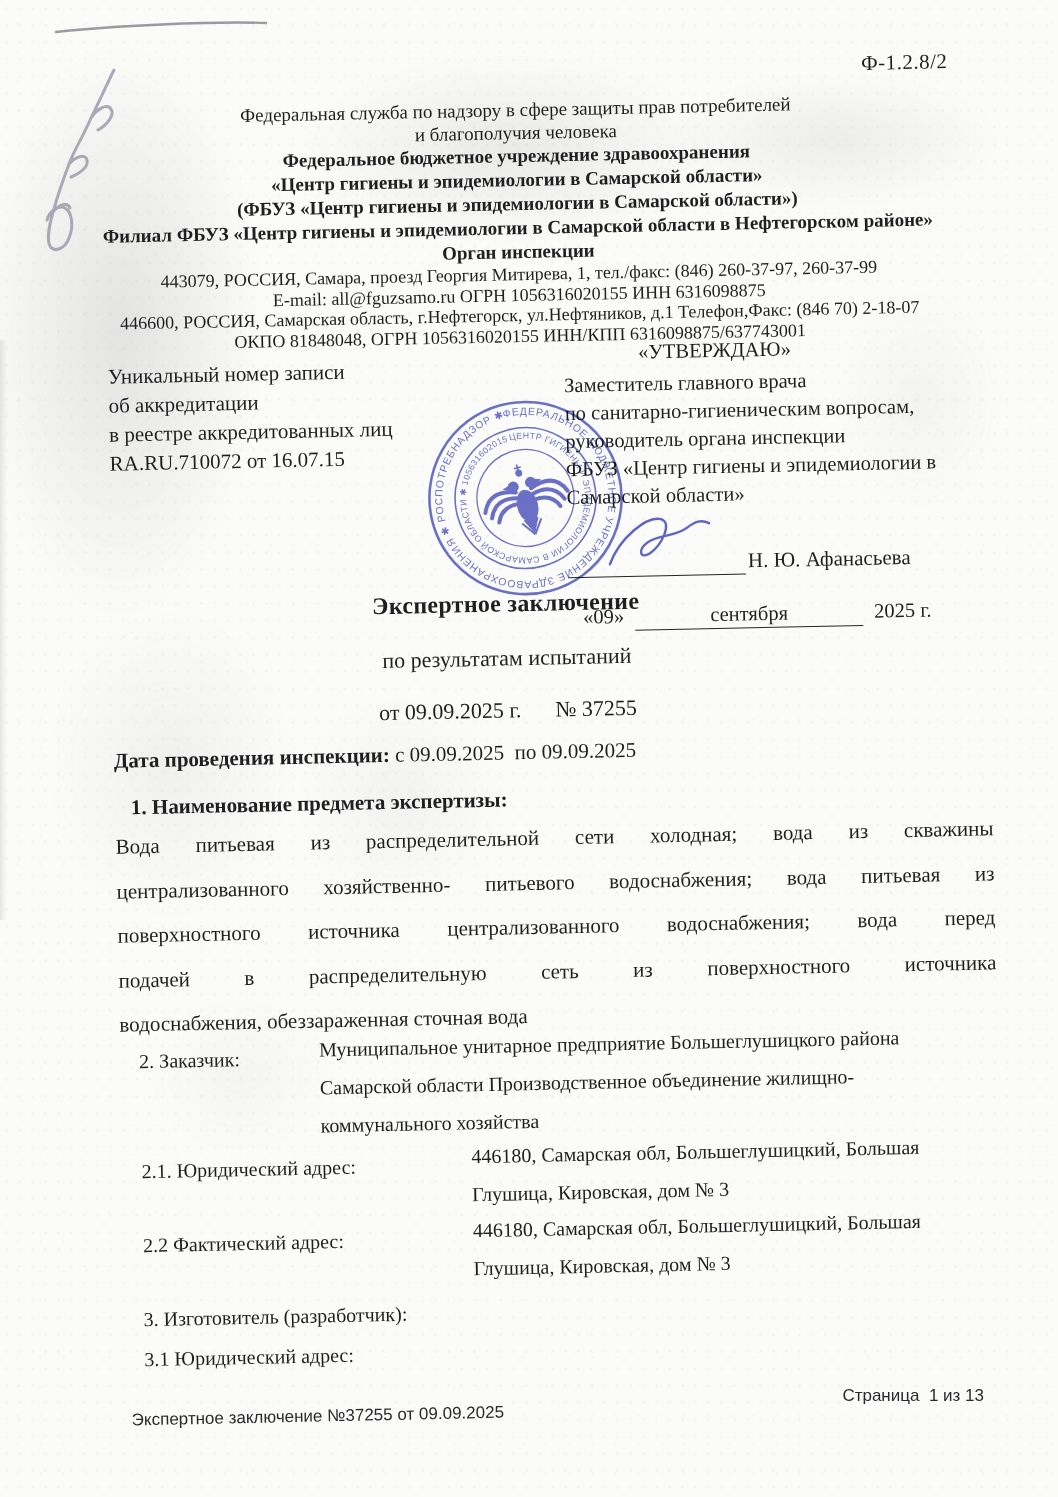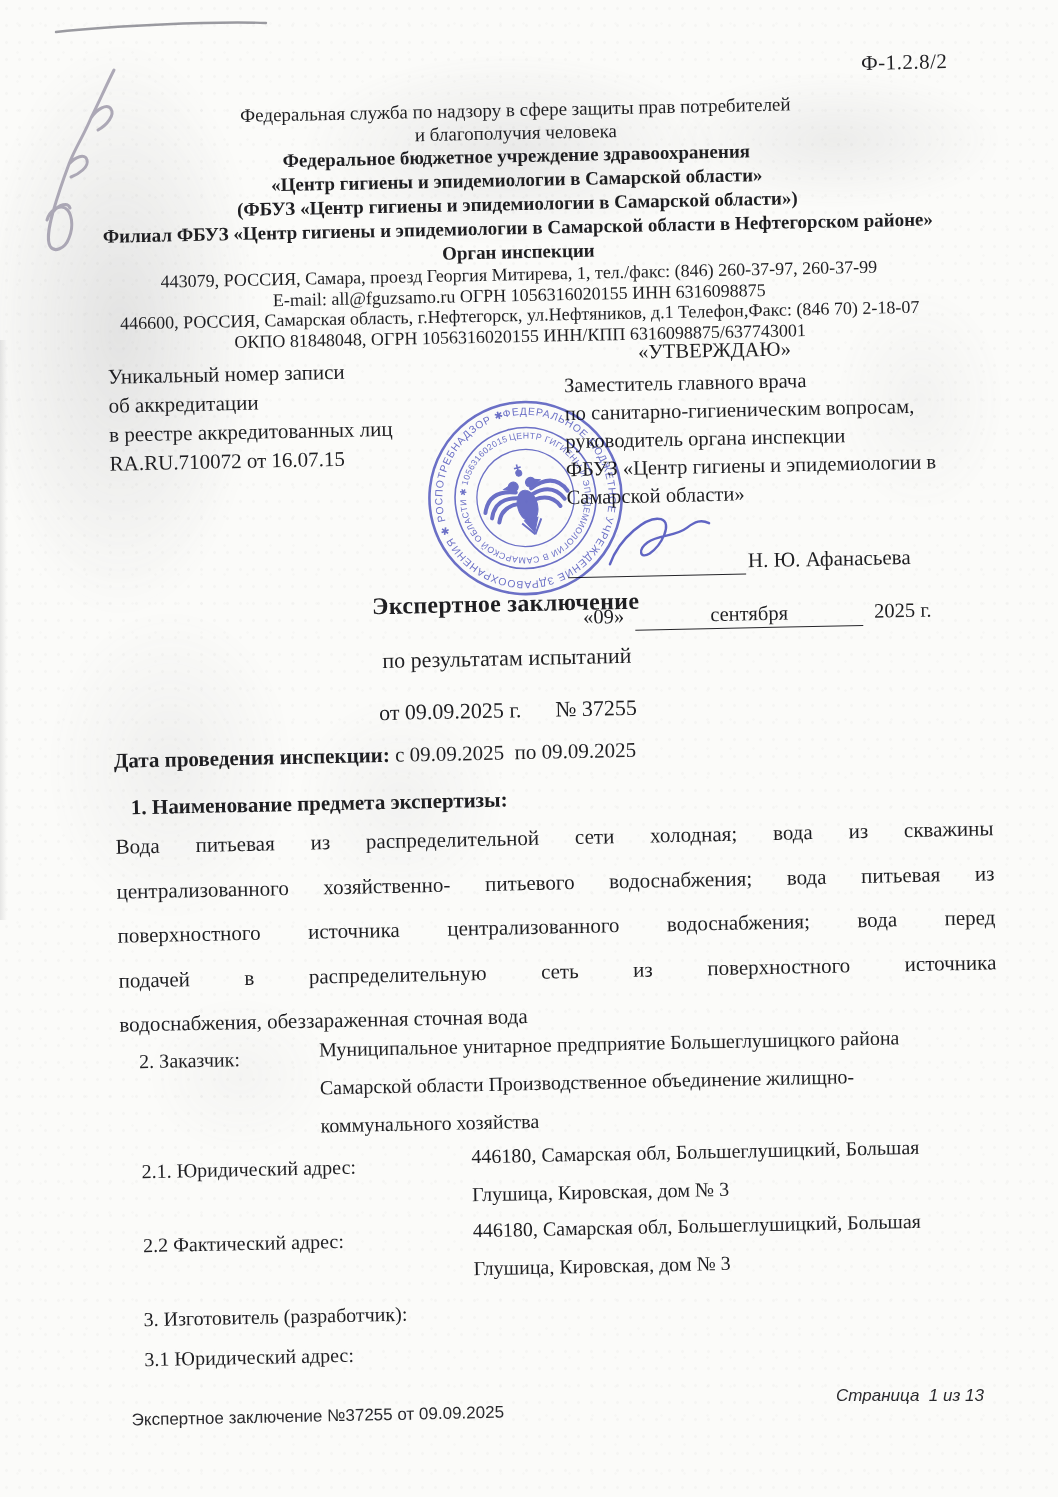--- a/index.html
+++ b/index.html
@@ -71,21 +71,21 @@
 
   .field-label{position:absolute;font-size:20px;}
   .field-value{position:absolute;font-size:20px;line-height:38px;}
 
   .s3-heading{position:absolute;left:132px;top:1300px;font-size:20px;}
   .s31-label{position:absolute;left:132px;top:1340px;font-size:20px;}
 
   .footer-left{position:absolute;left:118px;top:1402px;font-size:17px;
     font-family:"Liberation Sans","DejaVu Sans",sans-serif;color:#2a2a2e;}
   .footer-right{position:absolute;right:74px;top:1386px;font-size:17px;white-space:pre;
-    font-family:"Liberation Sans","DejaVu Sans",sans-serif;color:#2a2a2e;font-style:italic;}
+    font-family:"Liberation Sans","DejaVu Sans",sans-serif;color:#2a2a2e;}
 
   .handwriting{position:absolute;left:16px;top:52px;}
   .penline{position:absolute;left:52px;top:16px;}
 </style>
 </head>
 <body>
 
 <div class="page">
   <div class="grain"></div>
   <div class="blot b1"></div>

